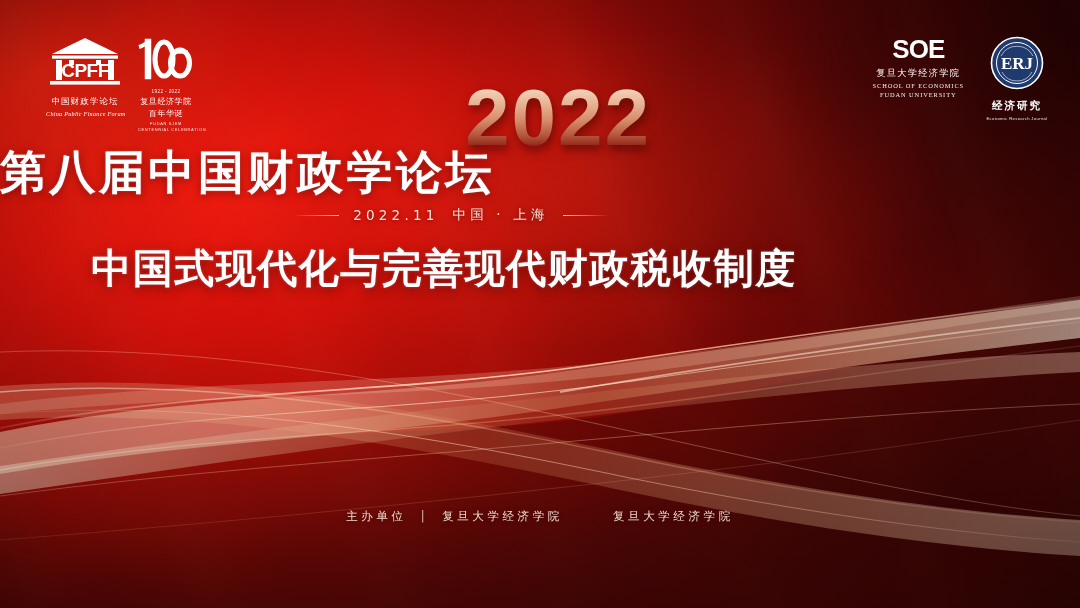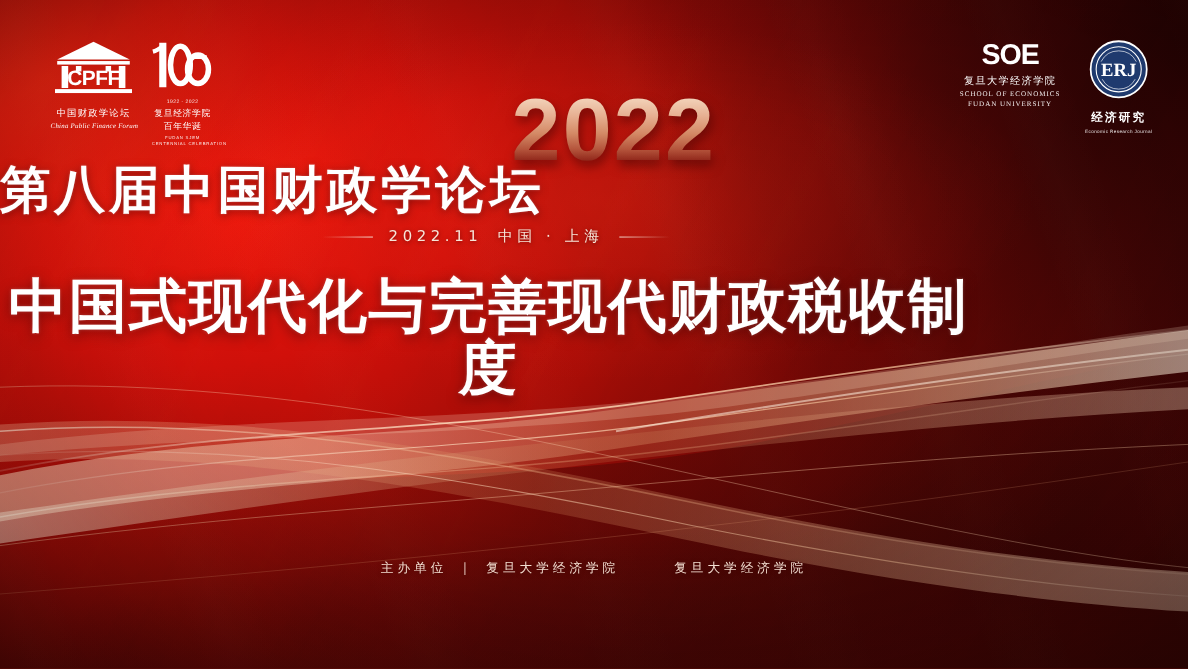--- a/index.html
+++ b/index.html
@@ -167,22 +167,22 @@
     background:linear-gradient(90deg, rgba(247,229,216,.85) 0%, rgba(247,229,216,0) 100%);
   }
   .datebar .txt {
     font-family:"DejaVu Sans", sans-serif;
     font-size:13.5px; letter-spacing:4.2px; white-space:nowrap;
     text-shadow:0 1px 4px rgba(60,2,2,.6);
   }
 
   .theme {
     position:absolute; top:250px; left:0; width:888px; text-align:center;
-    font-family:Liberation Sans, sans-serif;
-    font-size:53px; font-weight:700; color:#ffffff;
+    font-family:Liberation Mono, monospace;
+    font-size:40px; font-weight:700; color:#ffffff;
     letter-spacing:1.5px; line-height:1.08;
     text-shadow:0 3px 12px rgba(55,2,2,.6), 0 0 3px rgba(255,255,255,.28);
   }
 
   
   .footer {
     position:absolute; bottom:84px; left:0; width:1080px;
     display:flex; align-items:flex-start; justify-content:center; gap:14px;
     color:#f3ddd0;
     font-family:"DejaVu Sans", sans-serif;

